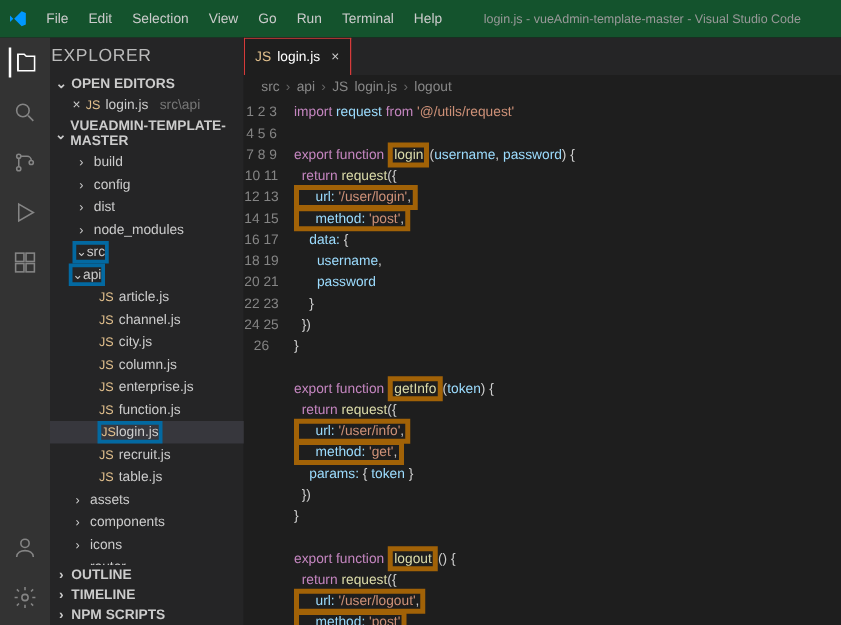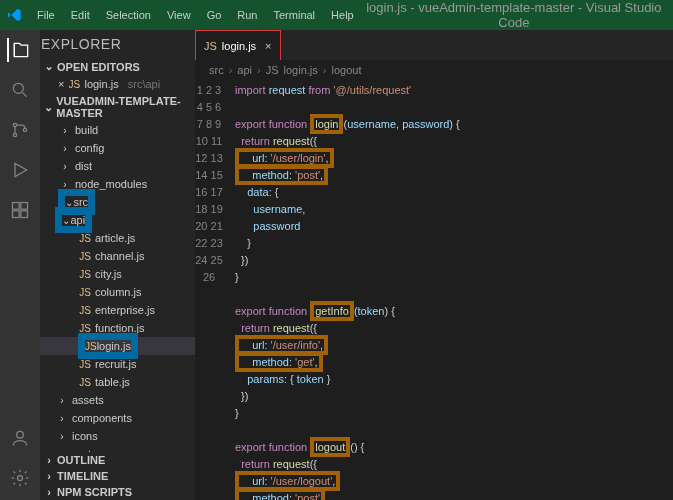--- a/index.html
+++ b/index.html
@@ -1,37 +1,37 @@
 <!DOCTYPE html>
 <html><head>
 <meta charset="utf-8">
 <style>
 *{margin:0;padding:0;box-sizing:border-box;font-family:"Segoe UI",Arial,sans-serif;font-size:11px}
 body{background:#1e1e1e;color:#ccc;width:673px;height:500px;overflow:hidden;display:flex;flex-direction:column}
 .titlebar{height:30px;background:#14532d;display:flex;align-items:center;padding:0 6px;color:#ccc}
 .titlebar .logo{width:16px;height:16px;margin-right:8px}
 .menu{display:flex;gap:2px}
 .menu span{padding:4px 7px;cursor:default}
-.title-center{flex:1;text-align:center;color:#999;font-size:13px}
+.title-center{flex:1;text-align:center;color:#999;font-size:10px}
 .main{flex:1;display:flex;overflow:hidden}
 .activitybar{width:40px;background:#333;display:flex;flex-direction:column;align-items:center;padding-top:8px;gap:16px}
 .activitybar .aicon{width:24px;height:24px;display:flex;align-items:center;justify-content:center;color:#858585}
 .activitybar .aicon.active{color:#fff;border-left:2px solid #fff;margin-left:-2px;padding-left:2px}
 .activitybar .bottom{margin-top:auto;margin-bottom:10px;display:flex;flex-direction:column;gap:16px}
 .sidebar{width:155px;background:#252526;display:flex;flex-direction:column;overflow:hidden}
 .sidebar-title{padding:6px 1px;font-size:14px;letter-spacing:.5px;color:#bbb}
 .section-hdr{padding:2px 4px;font-size:10px;font-weight:600;color:#ccc;display:flex;align-items:center;gap:3px;cursor:default}
 .section-hdr .chev{width:10px;text-align:center}
 .tree{flex:1;overflow:auto;font-size:11px}
 .node{display:flex;align-items:center;height:18px;padding-left:8px;gap:3px;color:#ccc;white-space:nowrap}
 .node.sel{background:#37373d}
 .node .ficon{width:14px;text-align:center;font-size:10px}
 .node .js{color:#e2c08d}
 .indent1{padding-left:18px}.indent2{padding-left:15px}.indent3{padding-left:38px}
-.hl{border:7px solid #0369a1;display:inline-block}
+.hl{border:3px solid #0369a1;display:inline-block}
 .editor-area{flex:1;background:#1e1e1e;display:flex;flex-direction:column;overflow:hidden}
 .tabs{height:30px;background:#252526;display:flex;align-items:center}
 .tab{height:30px;display:flex;align-items:center;padding:0 8px;gap:5px;background:#1e1e1e;color:#fff;border:1px solid #d63b3b;border-bottom:none}
 .tab .js{color:#e2c08d}
 .tab .close{color:#ccc;margin-left:4px}
 .breadcrumb{height:20px;display:flex;align-items:center;padding:0 14px;gap:5px;color:#888;font-size:11px}
 .breadcrumb .sep{color:#666}
 .code{flex:1;display:flex;font-family:Consolas,monospace;font-size:12px;overflow:auto;line-height:17px}
 .gutter{width:40px;text-align:center;color:#858585;padding-right:12px;padding-top:2px}
 .lines{padding-top:2px;white-space:pre}

